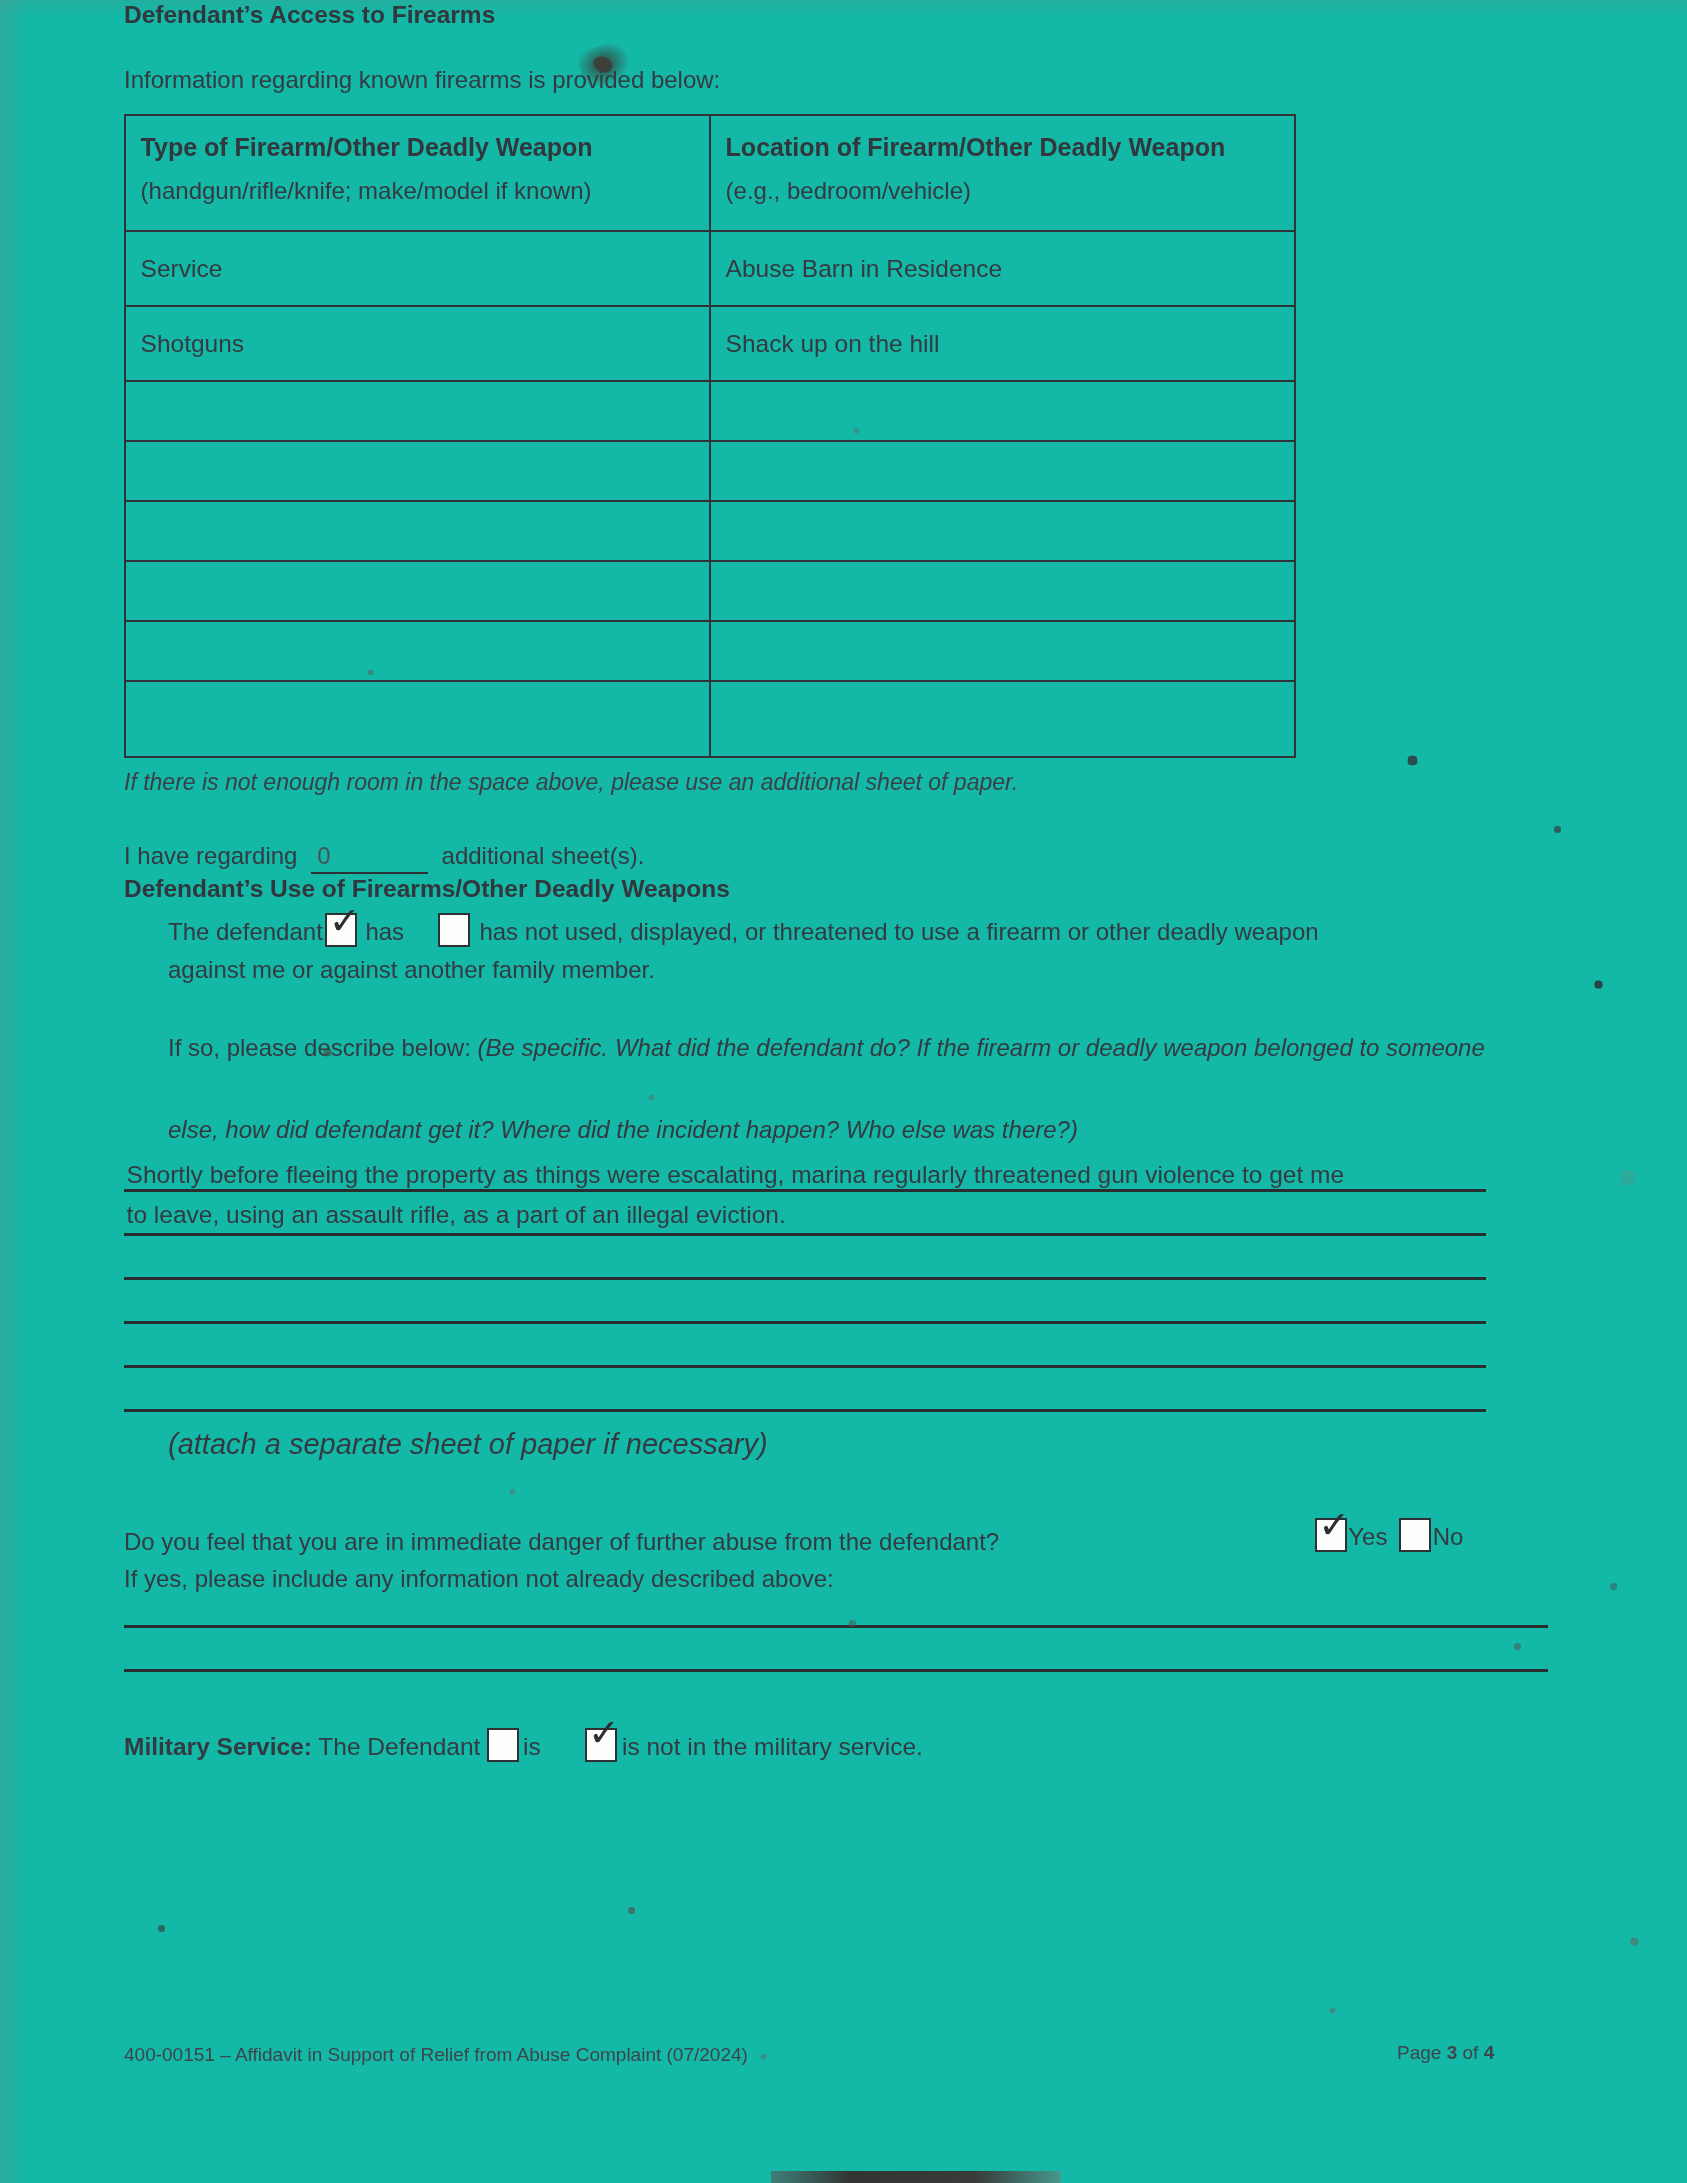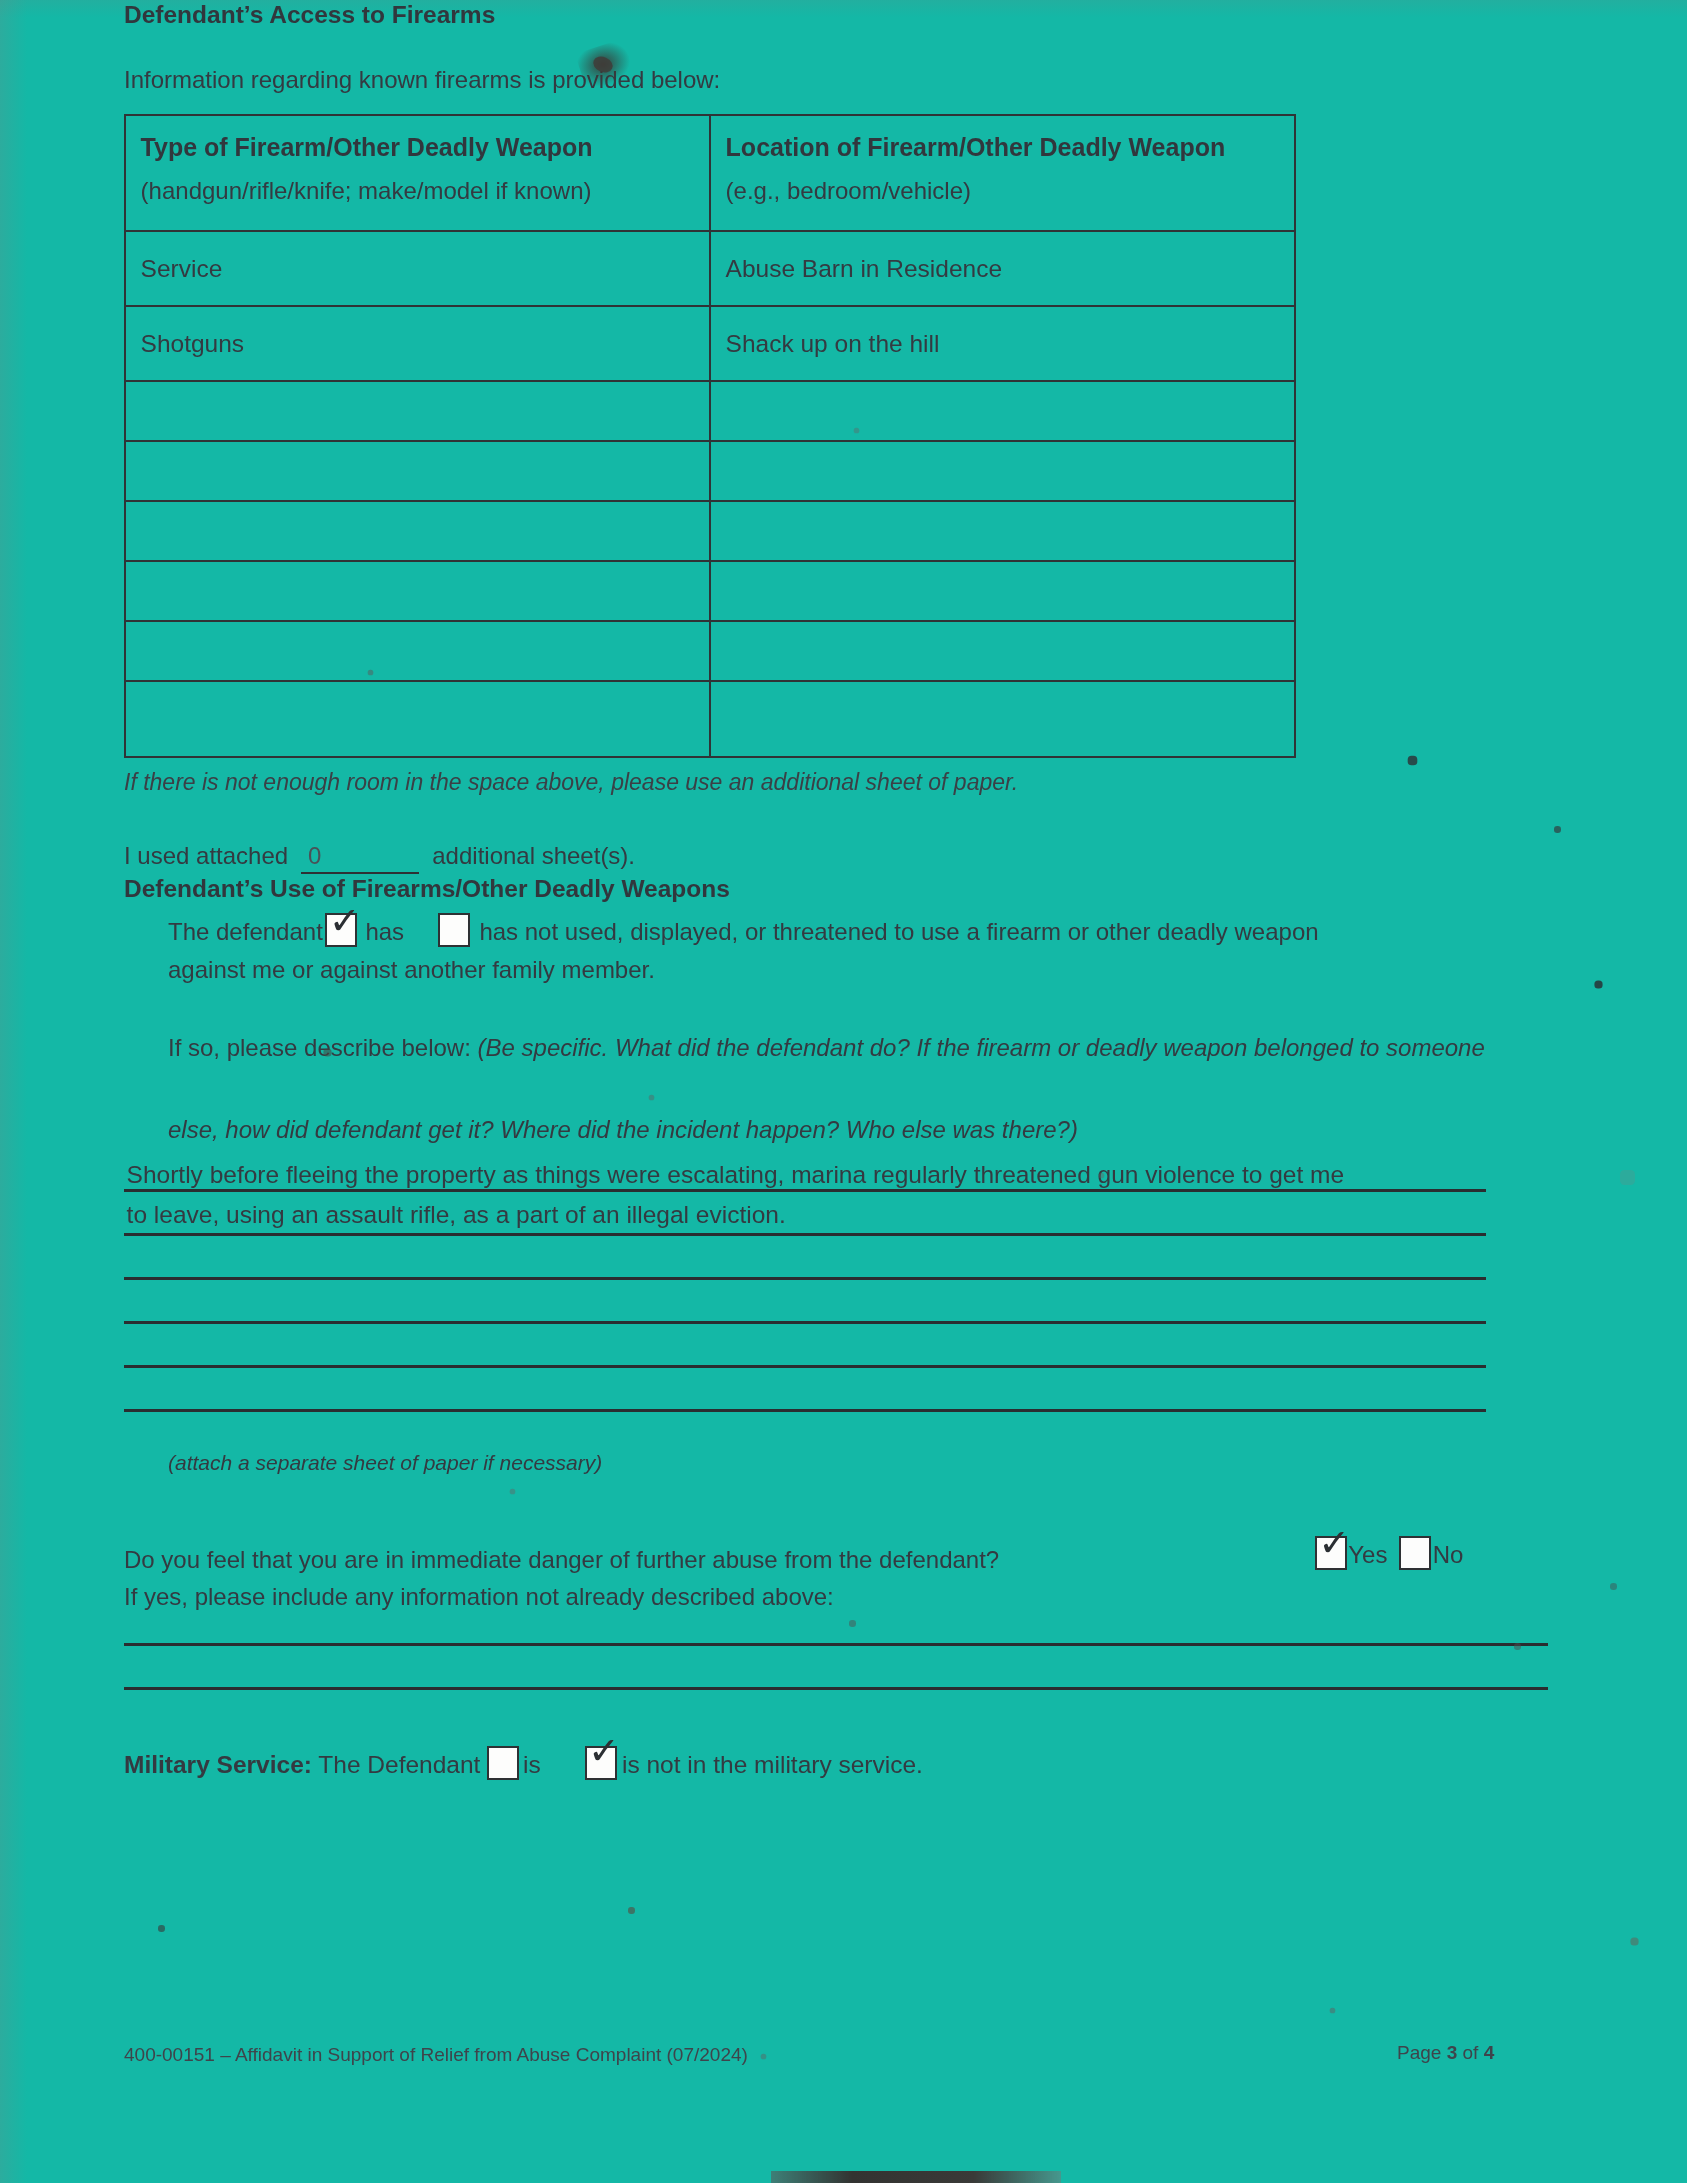--- a/index.html
+++ b/index.html
@@ -37,21 +37,21 @@
     vertical-align:-6.6px;background:#fdfdfc;}
   .cb .tick{position:absolute;left:1.3px;top:-13.2px;font-size:38px;font-weight:bold;color:#2b2f33;
     font-family:"DejaVu Sans",sans-serif;}
   .cb-has{margin:0 8px 0 2.6px;}
   .cb-hasnot{margin:0 9.3px 0 34px;}
   
   .rules{margin-top:0;}
   .rule{width:1362px;height:41px;border-bottom:3.3px solid #2a2d30;font-size:24.5px;}
   .rule .txt{position:relative;top:10px;display:inline-block;padding-left:2.6px;white-space:nowrap;}
   .rule.second .txt{top:6px;}
-  .attach-note{margin-top:34px;font-size:21px;}
+  .attach-note{margin-top:16px;font-size:29px;}
   .danger{margin-top:62px;position:relative;width:1429px;line-height:37px;}
   .yesno{position:absolute;left:1191px;top:-5.3px;white-space:nowrap;}
   .yesno .cb{margin-right:1.3px;}
   .yesno .lbl{margin-right:12px;}
   .danger-rules{margin-top:0;}
   .drule{width:1424px;border-bottom:3.3px solid #2a2d30;}
   .drule.first{height:28px;}
   .drule.secnd{height:41px;}
   .military{margin-top:56px;font-size:24.5px;}
   .cb-mil1{margin:0 4px 0 6.6px;}
@@ -153,21 +153,21 @@
       <tr class="r-last">
         <td></td>
         <td></td>
       </tr>
     </tbody>
       </table>
 
     <div class="note">If there is not enough room in the space above, please use an additional sheet of paper.</div>
 
     <div class="attached">
-      <span>I used attached</span>
+      <span>I have regarding</span>
       <span class="fill-blank">0</span>
       <span>additional sheet(s).</span>
     </div>
 
     <h1 class="sec sec2">Defendant’s Use of Firearms/Other Deadly Weapons</h1>
 
     <div class="para ind">
       <span>The defendant</span><span class="cb cb-has"><span class="tick">✓</span></span><span>has</span><span class="cb cb-hasnot"><span class="tick"></span></span><span>has not used, displayed, or threatened to use a firearm or other deadly weapon</span>
       <div>against me or against another family member.</div>
     </div>

